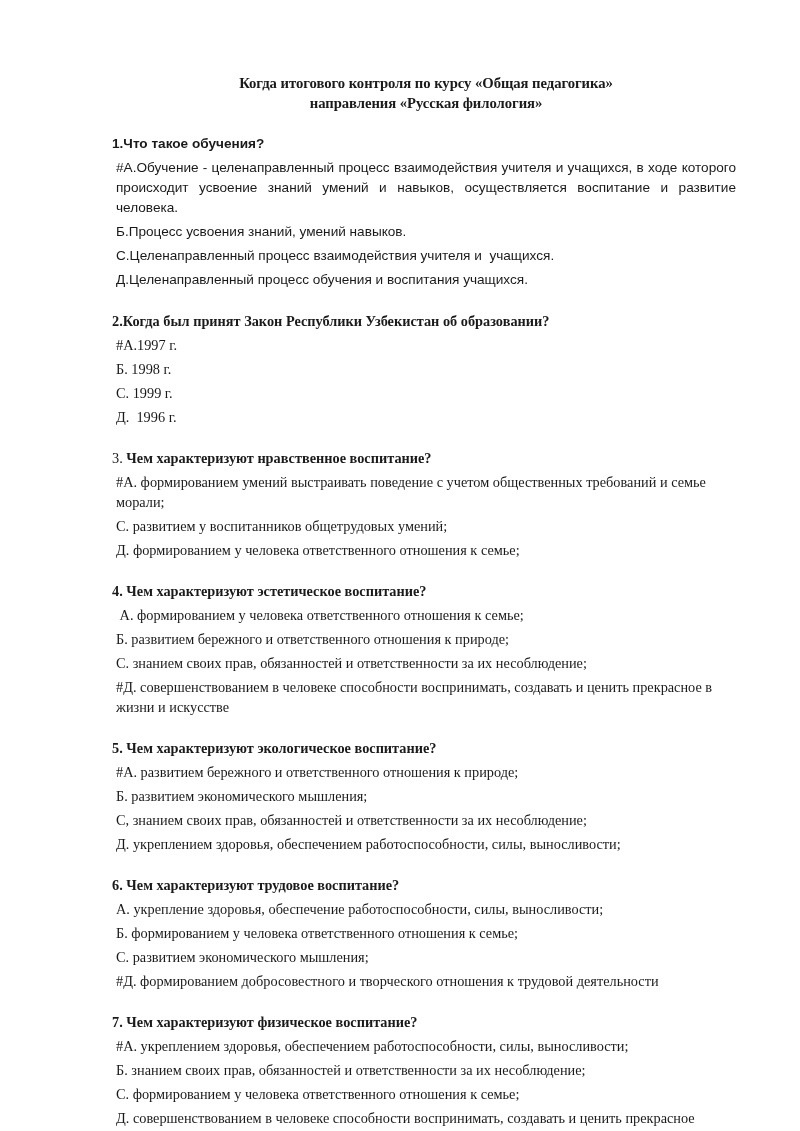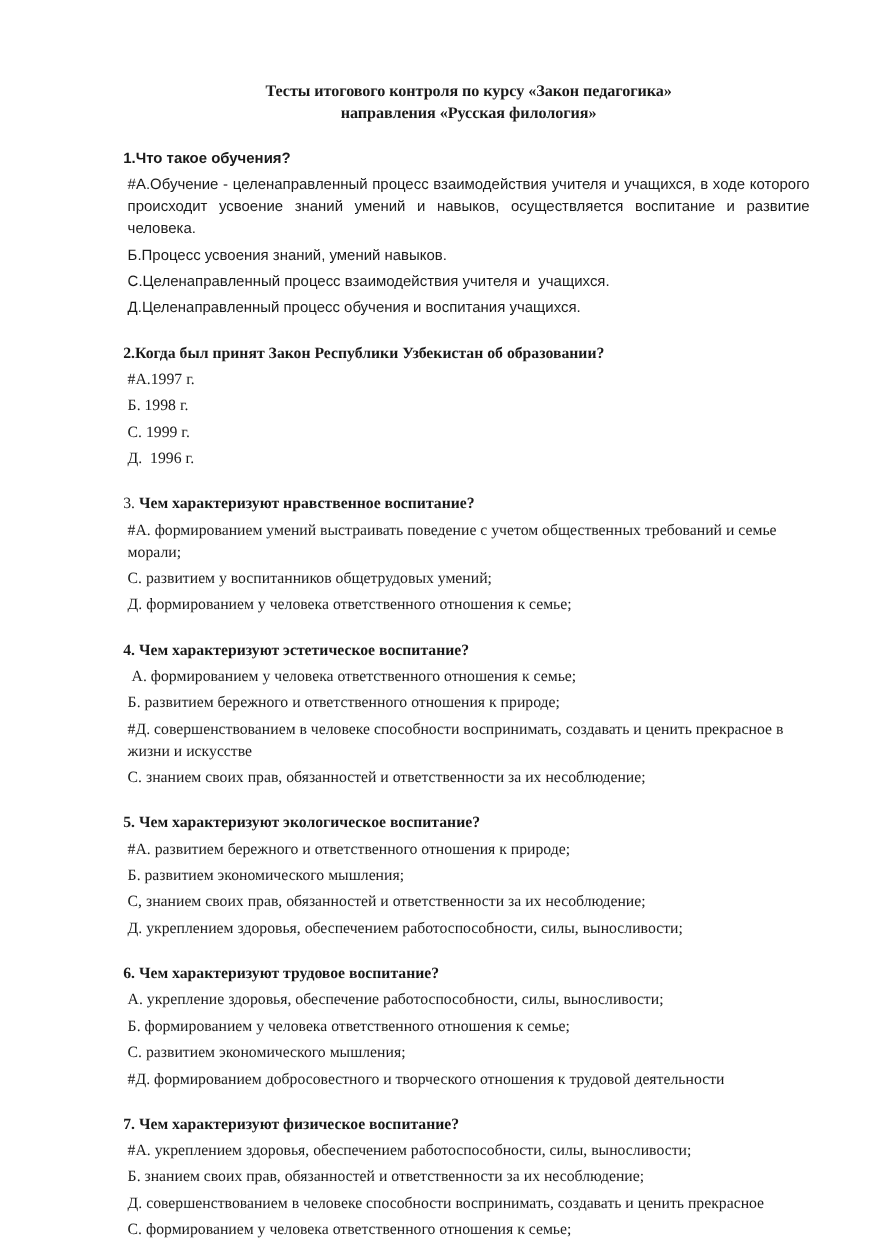--- a/index.html
+++ b/index.html
@@ -93,21 +93,21 @@
     font-family: "Liberation Serif", "DejaVu Serif", serif;
   }
 </style>
 </head>
 <body>
 
 <div class="page">
   <div class="content">
 
     <div class="doc-title">
-      <span class="tline l1">Тесты итогового контроля по курсу «Закон педагогика»</span>
+      <span class="tline l1">Когда итогового контроля по курсу «Общая педагогика»</span>
       <span class="tline l2">направления «Русская филология»</span>
     </div>
 
     <div class="qblock face-sans">
       <p class="q-head"><span>1.</span><span>Что такое обучения?</span></p>
       <p class="q-opt justify">#А.Обучение - целенаправленный процесс взаимодействия учителя и учащихся, в ходе которого происходит усвоение знаний умений и навыков, осуществляется воспитание и развитие  человека.</p>
       <p class="q-opt">Б.Процесс усвоения знаний, умений навыков.</p>
       <p class="q-opt">С.Целенаправленный процесс взаимодействия учителя и  учащихся.</p>
       <p class="q-opt">Д.Целенаправленный процесс обучения и воспитания учащихся.</p>
     </div>
@@ -124,22 +124,22 @@
       <p class="q-head"><span class="qnum-plain">3. </span><span>Чем характеризуют нравственное воспитание?</span></p>
       <p class="q-opt">#А. формированием умений выстраивать поведение с учетом общественных требований и семье морали;</p>
       <p class="q-opt">С. развитием у воспитанников общетрудовых умений;</p>
       <p class="q-opt">Д. формированием у человека ответственного отношения к семье;</p>
     </div>
 
     <div class="qblock face-mixed">
       <p class="q-head"><span>4. </span><span>Чем характеризуют эстетическое воспитание?</span></p>
       <p class="q-opt"> А. формированием у человека ответственного отношения к семье;</p>
       <p class="q-opt">Б. развитием бережного и ответственного отношения к природе;</p>
+      <p class="q-opt">С. знанием своих прав, обязанностей и ответственности за их несоблюдение;</p>
       <p class="q-opt">#Д. совершенствованием в человеке способности воспринимать, создавать и ценить прекрасное в жизни и искусстве</p>
-      <p class="q-opt">С. знанием своих прав, обязанностей и ответственности за их несоблюдение;</p>
     </div>
 
     <div class="qblock face-mixed">
       <p class="q-head"><span>5. </span><span>Чем характеризуют экологическое воспитание?</span></p>
       <p class="q-opt">#А. развитием бережного и ответственного отношения к природе;</p>
       <p class="q-opt">Б. развитием экономического мышления;</p>
       <p class="q-opt">С, знанием своих прав, обязанностей и ответственности за их несоблюдение;</p>
       <p class="q-opt">Д. укреплением здоровья, обеспечением работоспособности, силы, выносливости;</p>
     </div>
 
@@ -148,22 +148,22 @@
       <p class="q-opt">А. укрепление здоровья, обеспечение работоспособности, силы, выносливости;</p>
       <p class="q-opt">Б. формированием у человека ответственного отношения к семье;</p>
       <p class="q-opt">С. развитием экономического мышления;</p>
       <p class="q-opt">#Д. формированием добросовестного и творческого отношения к трудовой деятельности</p>
     </div>
 
     <div class="qblock face-mixed">
       <p class="q-head"><span>7. </span><span>Чем характеризуют физическое воспитание?</span></p>
       <p class="q-opt">#А. укреплением здоровья, обеспечением работоспособности, силы, выносливости;</p>
       <p class="q-opt">Б. знанием своих прав, обязанностей и ответственности за их несоблюдение;</p>
+      <p class="q-opt">С. формированием у человека ответственного отношения к семье;</p>
       <p class="q-opt">Д. совершенствованием в человеке способности воспринимать, создавать и ценить прекрасное</p>
-      <p class="q-opt">С. формированием у человека ответственного отношения к семье;</p>
     </div>
 
     <div class="qblock face-mixed gap-big">
       <p class="q-head"><span class="qnum-plain">8. </span><span>Чем воспринимать патриотическое воспитание?</span></p>
     </div>
 
   </div>
 </div>
 
 </body></html>

